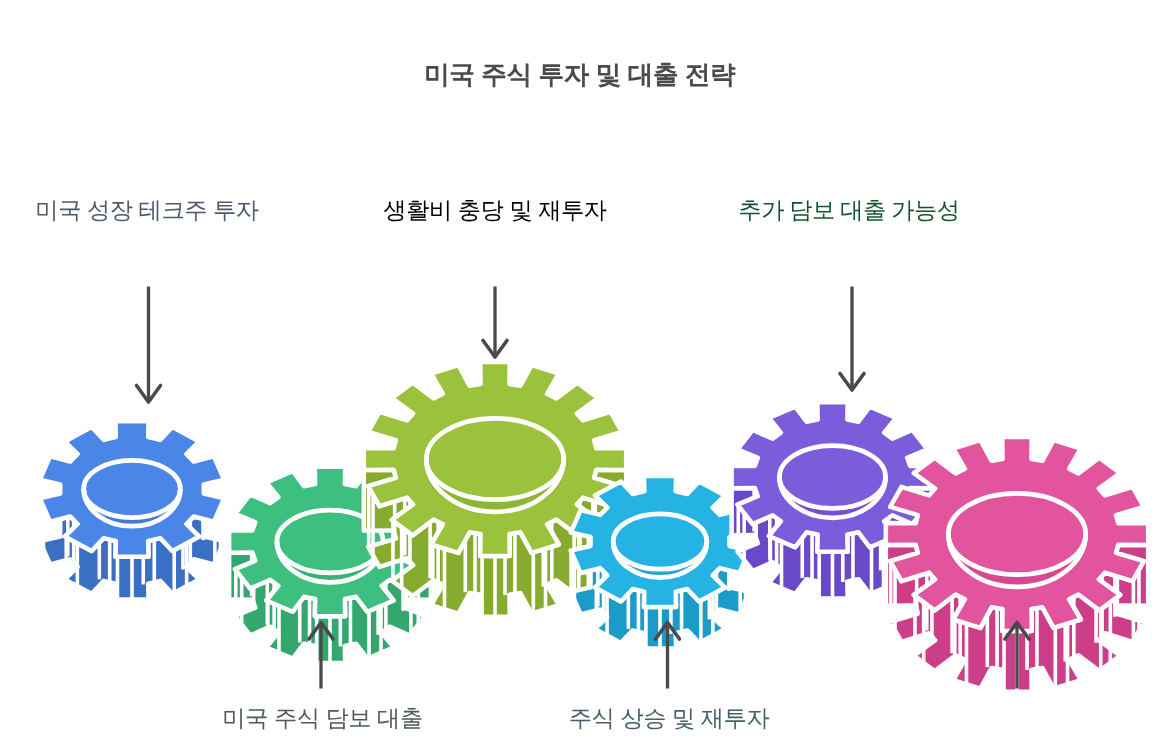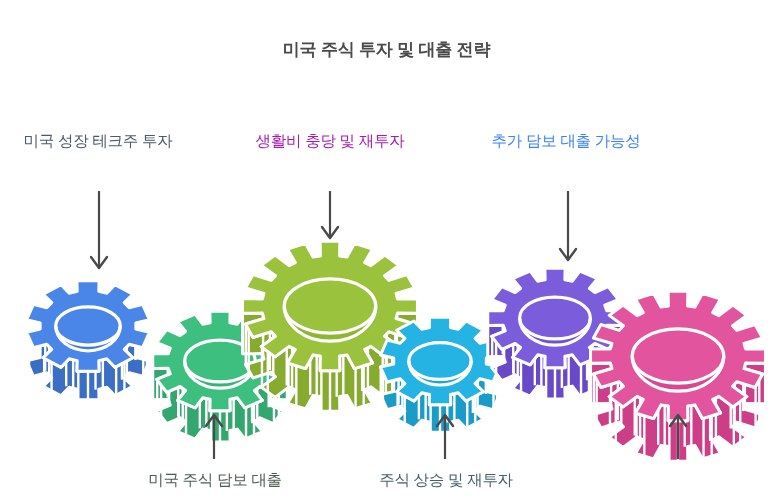--- a/index.html
+++ b/index.html
@@ -39,22 +39,22 @@
     position: absolute;
     text-align: center;
     font-size: 15.5px;
     line-height: 1.42;
     font-weight: normal;
     letter-spacing: -0.3px;
   }
 
   
   .lbl-top-0 { left: -2px;  top: 114px; width: 200px; color: #4d5a6b; }
-  .lbl-top-1 { left: 232px; top: 114px; width: 196px; color: #a21caf; }
-  .lbl-top-2 { left: 468px; top: 114px; width: 196px; color: #3b82f6; }
+  .lbl-top-1 { left: 232px; top: 114px; width: 196px; color: #000000; }
+  .lbl-top-2 { left: 468px; top: 114px; width: 196px; color: #14532d; font-family: Liberation Serif, serif; }
 
   
   .lbl-bot-0 { left: 112px; top: 453px; width: 206px; color: #4c5c52; }
   .lbl-bot-1 { left: 344px; top: 453px; width: 204px; color: #46606b; }
   .lbl-bot-2 { left: 578px; top: 453px; width: 196px; color: #6b4f5c; }
 
   .svg-layer {
     position: absolute;
     left: 0;
     top: 0;

